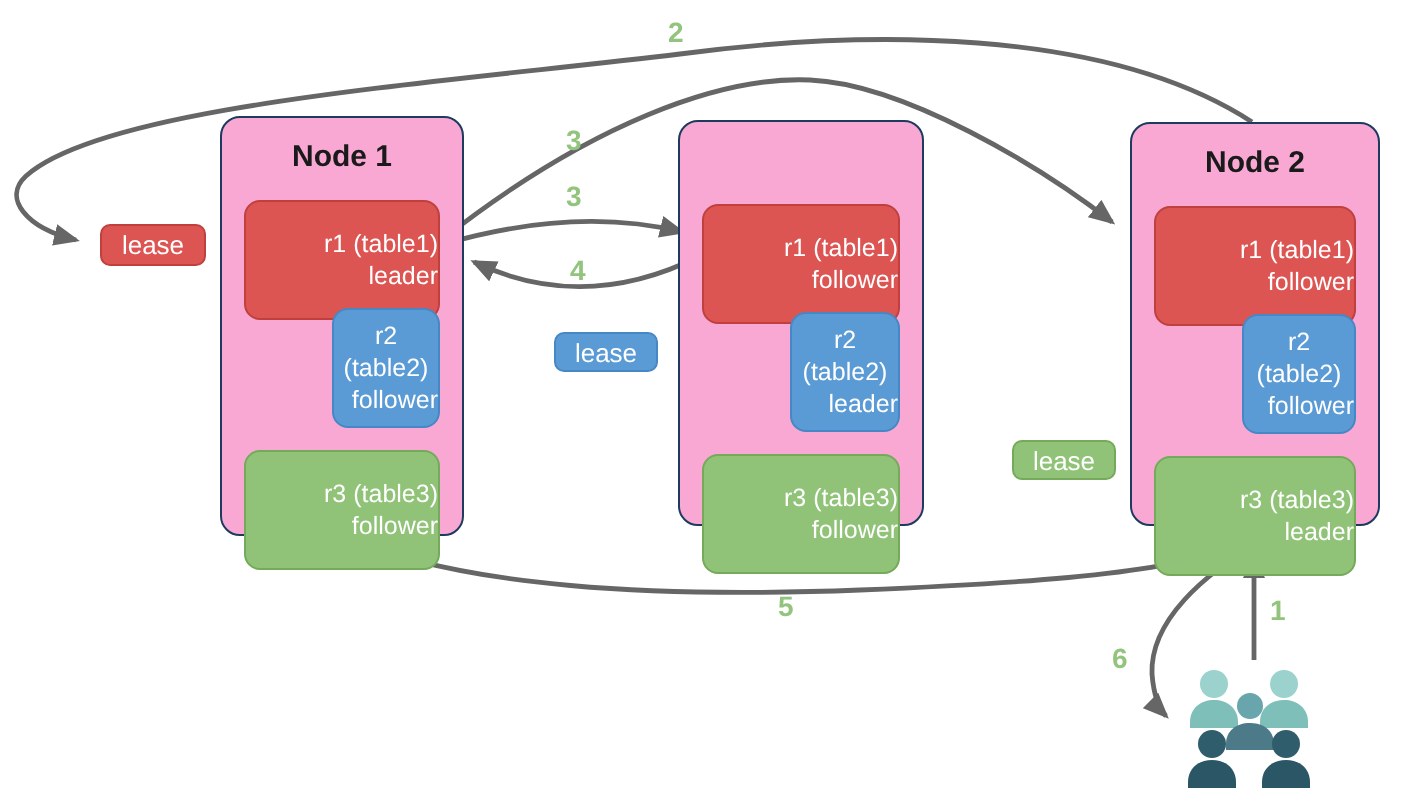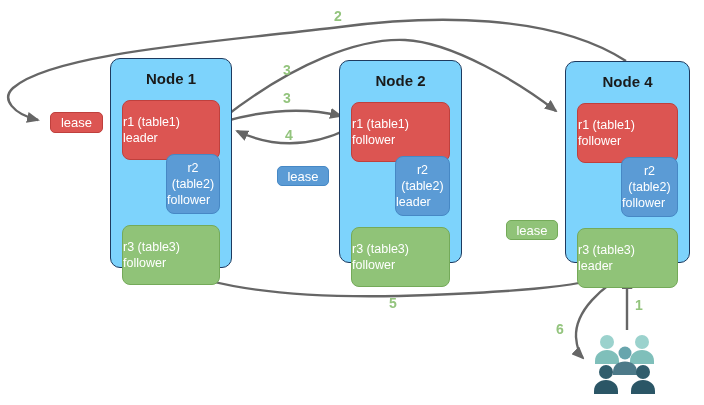--- a/index.html
+++ b/index.html
@@ -2,29 +2,29 @@
 <html><head>
 <meta charset="utf-8">
 <style>
   html,body{margin:0;padding:0;background:#fff;}
   .canvas{
     position:relative;width:704px;height:405px;background:#ffffff;overflow:hidden;
     font-family:"Liberation Sans",sans-serif;
   }
   .arrow-layer{position:absolute;left:0;top:0;width:704px;height:405px;pointer-events:none;}
   .node{
-    position:absolute;background:#7dd3fc;border:1.5px solid #1e3a5f;border-radius:10px;
+    position:absolute;background:#f9a8d4;border:1.5px solid #1e3a5f;border-radius:10px;
     box-sizing:border-box;
   }
   .node-title{
     text-align:center;margin-top:11px;font-size:15px;font-weight:bold;color:#1a1a1a;
   }
   .replica{
     position:absolute;left:11px;right:11px;height:60px;border-radius:8px;
-    display:flex;flex-direction:column;align-items:flex-start;justify-content:center;
+    display:flex;flex-direction:column;align-items:flex-end;justify-content:center;
     color:#ffffff;font-size:12.5px;line-height:1.3;box-sizing:border-box;text-align:center;
   }
   .replica.red{background:#dc5552;border:1.5px solid #bf403d;}
   .replica.blue{background:#5b9bd5;border:1.5px solid #4688c5;}
   .replica.green{background:#90c378;border:1.5px solid #74aa59;}
   .r-top{top:41px;} .r-mid{top:95px;margin-left:44px;} .r-bot{top:166px;}
   .lease{
     position:absolute;border-radius:5px;color:#fff;font-size:13px;
     display:flex;align-items:center;justify-content:center;box-sizing:border-box;
   }
@@ -68,37 +68,36 @@
       <span>r2 (table2)</span>
       <span>follower</span>
     </div>
     <div class="replica green r-bot">
       <span>r3 (table3)</span>
       <span>follower</span>
     </div>
   </div>
 
   <div class="node" style="left:339px;top:60px;width:123px;height:203px;">
-    <div class="node-title">Node 2</div>
     <div class="replica red r-top">
       <span>r1 (table1)</span>
       <span>follower</span>
     </div>
     <div class="replica blue r-mid">
       <span>r2 (table2)</span>
       <span>leader</span>
     </div>
     <div class="replica green r-bot">
       <span>r3 (table3)</span>
       <span>follower</span>
     </div>
   </div>
 
   <div class="node" style="left:565px;top:61px;width:125px;height:202px;">
-    <div class="node-title">Node 4</div>
+    <div class="node-title">Node 2</div>
     <div class="replica red r-top">
       <span>r1 (table1)</span>
       <span>follower</span>
     </div>
     <div class="replica blue r-mid">
       <span>r2 (table2)</span>
       <span>follower</span>
     </div>
     <div class="replica green r-bot">
       <span>r3 (table3)</span>

